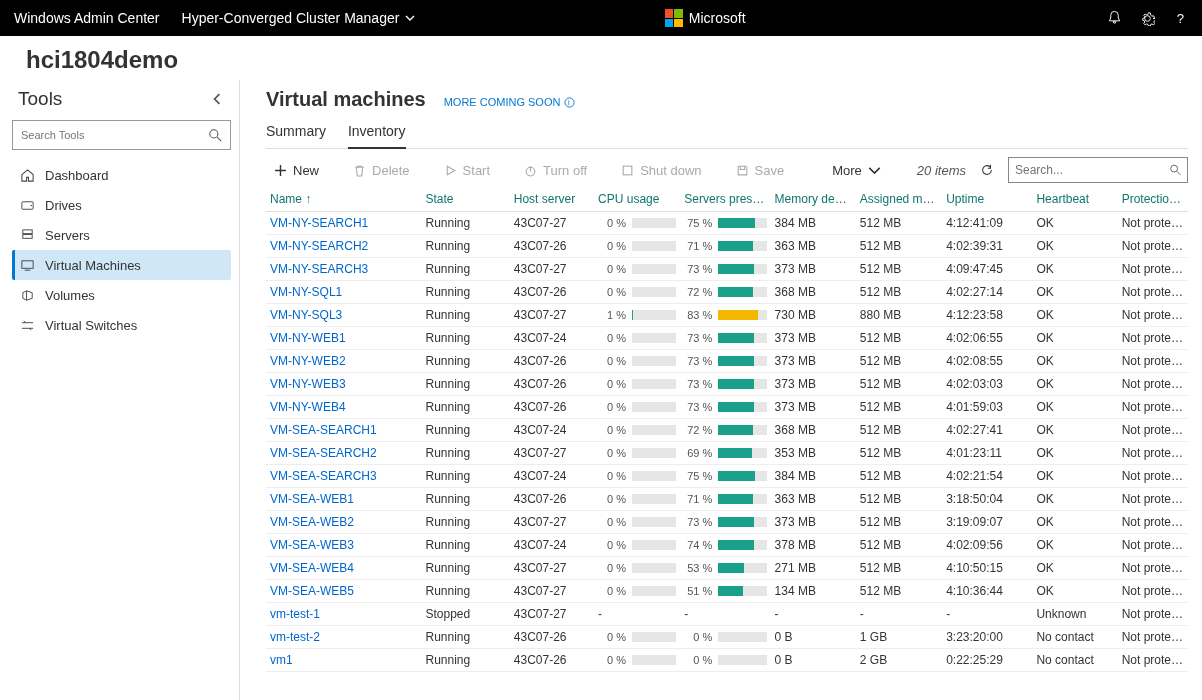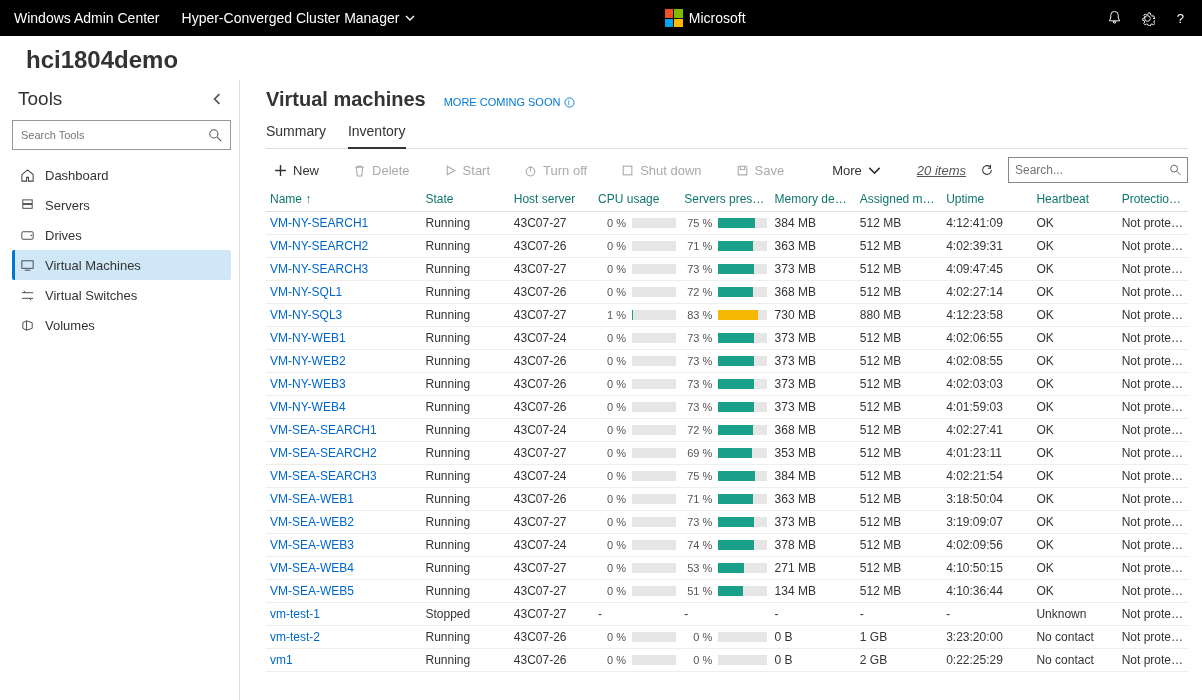--- a/index.html
+++ b/index.html
@@ -38,21 +38,21 @@
 .tabs { display:flex; gap:22px; border-bottom:1px solid #ddd; margin-bottom:8px;}
 .tab { padding:6px 0 8px; font-size:14px; cursor:pointer; color:#333;}
 .tab.active { border-bottom:2px solid #333; font-weight:400; margin-bottom:-1px;}
 
 .toolbar { display:flex; align-items:center; gap:4px; margin-bottom:4px;}
 .tbtn { display:flex; align-items:center; gap:6px; padding:4px 8px; font-size:13px; cursor:pointer; color:#333; border-radius:2px;}
 .tbtn.disabled { color:#aaa; cursor:default;}
 .tbtn svg { width:13px; height:13px; }
 .tgap { width:10px; }
 .toolbar .flex { flex:1; }
-.itemcount { font-style:italic; color:#555; font-size:13px; margin-right:10px;text-decoration:underline;}
+.itemcount { font-style:italic; color:#555; font-size:13px; margin-right:10px;}
 .mainsearch { display:flex; align-items:center; border:1px solid #888; width:180px; height:26px; padding:0 6px;}
 .mainsearch input { border:none; outline:none; flex:1; font-size:12px;}
 
 
 table { width:100%; border-collapse:collapse; table-layout:fixed; font-size:12px;}
 thead th { text-align:left; font-weight:400; color:#0f766e; padding:5px 4px; border-bottom:1px solid #ddd; white-space:nowrap; overflow:hidden; text-overflow:ellipsis;}
 tbody td { padding:4px 4px; border-bottom:1px solid #eee; white-space:nowrap; overflow:hidden; text-overflow:ellipsis;}
 .vmname { color:#0066cc; cursor:pointer;margin-top:43px;}
 .barcell { display:flex; align-items:center; gap:6px;}
 .pct { width:28px; font-size:11px; color:#555; text-align:right;}
@@ -118,50 +118,50 @@
     </div>
     <div id="navlist">
         <div class="nav-item">
           <svg viewBox="0 0 16 16">
             <path d="M2 7l6-5 6 5v7H9v-4H7v4H2z" fill="none" stroke="#444" stroke-width="1.1"></path>
           </svg>
           <span>Dashboard</span>
         </div>
         <div class="nav-item">
           <svg viewBox="0 0 16 16">
+            <rect x="2" y="4" width="12" height="8" rx="1" fill="none" stroke="#444"></rect>
+            <circle cx="12" cy="8" r="0.8" fill="#444"></circle>
+          </svg>
+          <span>Drives</span>
+        </div>
+        <div class="nav-item">
+          <svg viewBox="0 0 16 16">
             <rect x="3" y="2" width="10" height="4" fill="none" stroke="#444"></rect>
             <rect x="3" y="7" width="10" height="4" fill="none" stroke="#444"></rect>
           </svg>
           <span>Servers</span>
-        </div>
-        <div class="nav-item">
-          <svg viewBox="0 0 16 16">
-            <rect x="2" y="4" width="12" height="8" rx="1" fill="none" stroke="#444"></rect>
-            <circle cx="12" cy="8" r="0.8" fill="#444"></circle>
-          </svg>
-          <span>Drives</span>
         </div>
         <div class="nav-item active">
           <svg viewBox="0 0 16 16">
             <rect x="2" y="3" width="12" height="8" fill="none" stroke="#444"></rect>
             <line x1="5" y1="13" x2="11" y2="13" stroke="#444"></line>
           </svg>
           <span>Virtual Machines</span>
         </div>
         <div class="nav-item">
           <svg viewBox="0 0 16 16">
-            <path d="M2 5h12M2 11h12M6 5l-2-2M10 11l2 2" fill="none" stroke="#444"></path>
-          </svg>
-          <span>Virtual Switches</span>
+            <path d="M3 5l4-2 6 2v6l-6 2-4-2z M7 3v10" fill="none" stroke="#444"></path>
+          </svg>
+          <span>Volumes</span>
         </div>
         <div class="nav-item">
           <svg viewBox="0 0 16 16">
-            <path d="M3 5l4-2 6 2v6l-6 2-4-2z M7 3v10" fill="none" stroke="#444"></path>
-          </svg>
-          <span>Volumes</span>
+            <path d="M2 5h12M2 11h12M6 5l-2-2M10 11l2 2" fill="none" stroke="#444"></path>
+          </svg>
+          <span>Virtual Switches</span>
         </div>
       </div>
   </div>
 
   <div class="main">
     <div class="page-title-row">
       <div class="page-title">Virtual machines</div>
       <div class="more-link">
         <span>MORE COMING SOON</span>
         <svg width="11" height="11" viewBox="0 0 12 12">

